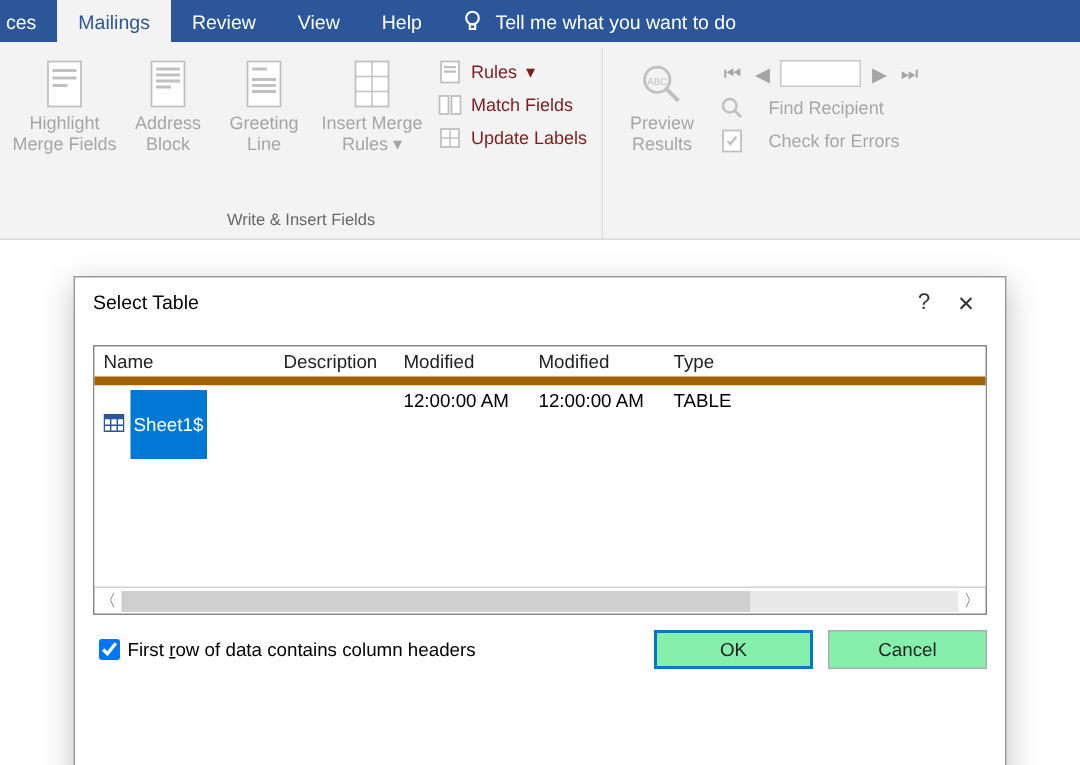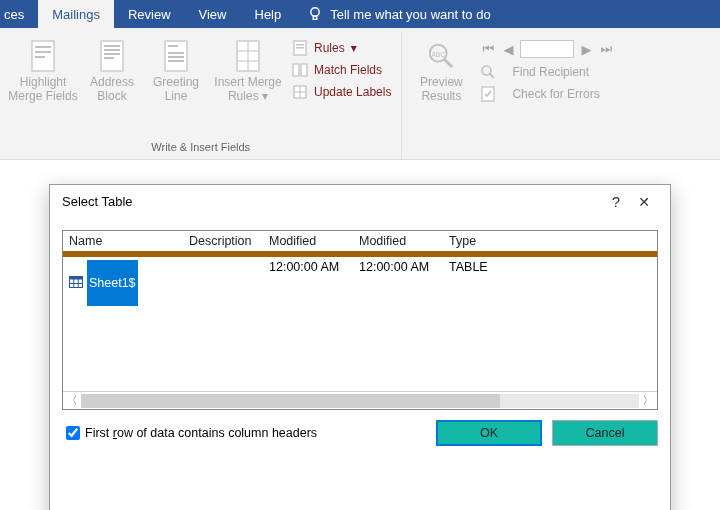--- a/index.html
+++ b/index.html
@@ -150,21 +150,21 @@
   .dlg-bottom {
     display:flex; align-items:center;
     padding: 10px 12px;
     font-size:12.5px;
   }
   .dlg-bottom .chk { display:flex; align-items:center; gap:2px; }
   .dlg-bottom .chk input { width:14px; height:14px; }
   .dlg-bottom .spacer{flex:1;}
   .dlg-bottom button {
     width:106px; height:26px;
-    background:#14b8a6; border:1px solid #adadad;
+    background:#86efac; border:1px solid #adadad;
     font-size:12.5px; color:#222;
     margin-left:10px;
   }
   .dlg-bottom button.primary { border:2px solid #0078d4; }
 
   .underline{ text-decoration: underline; }
 </style>
 </head>
 <body>
 

